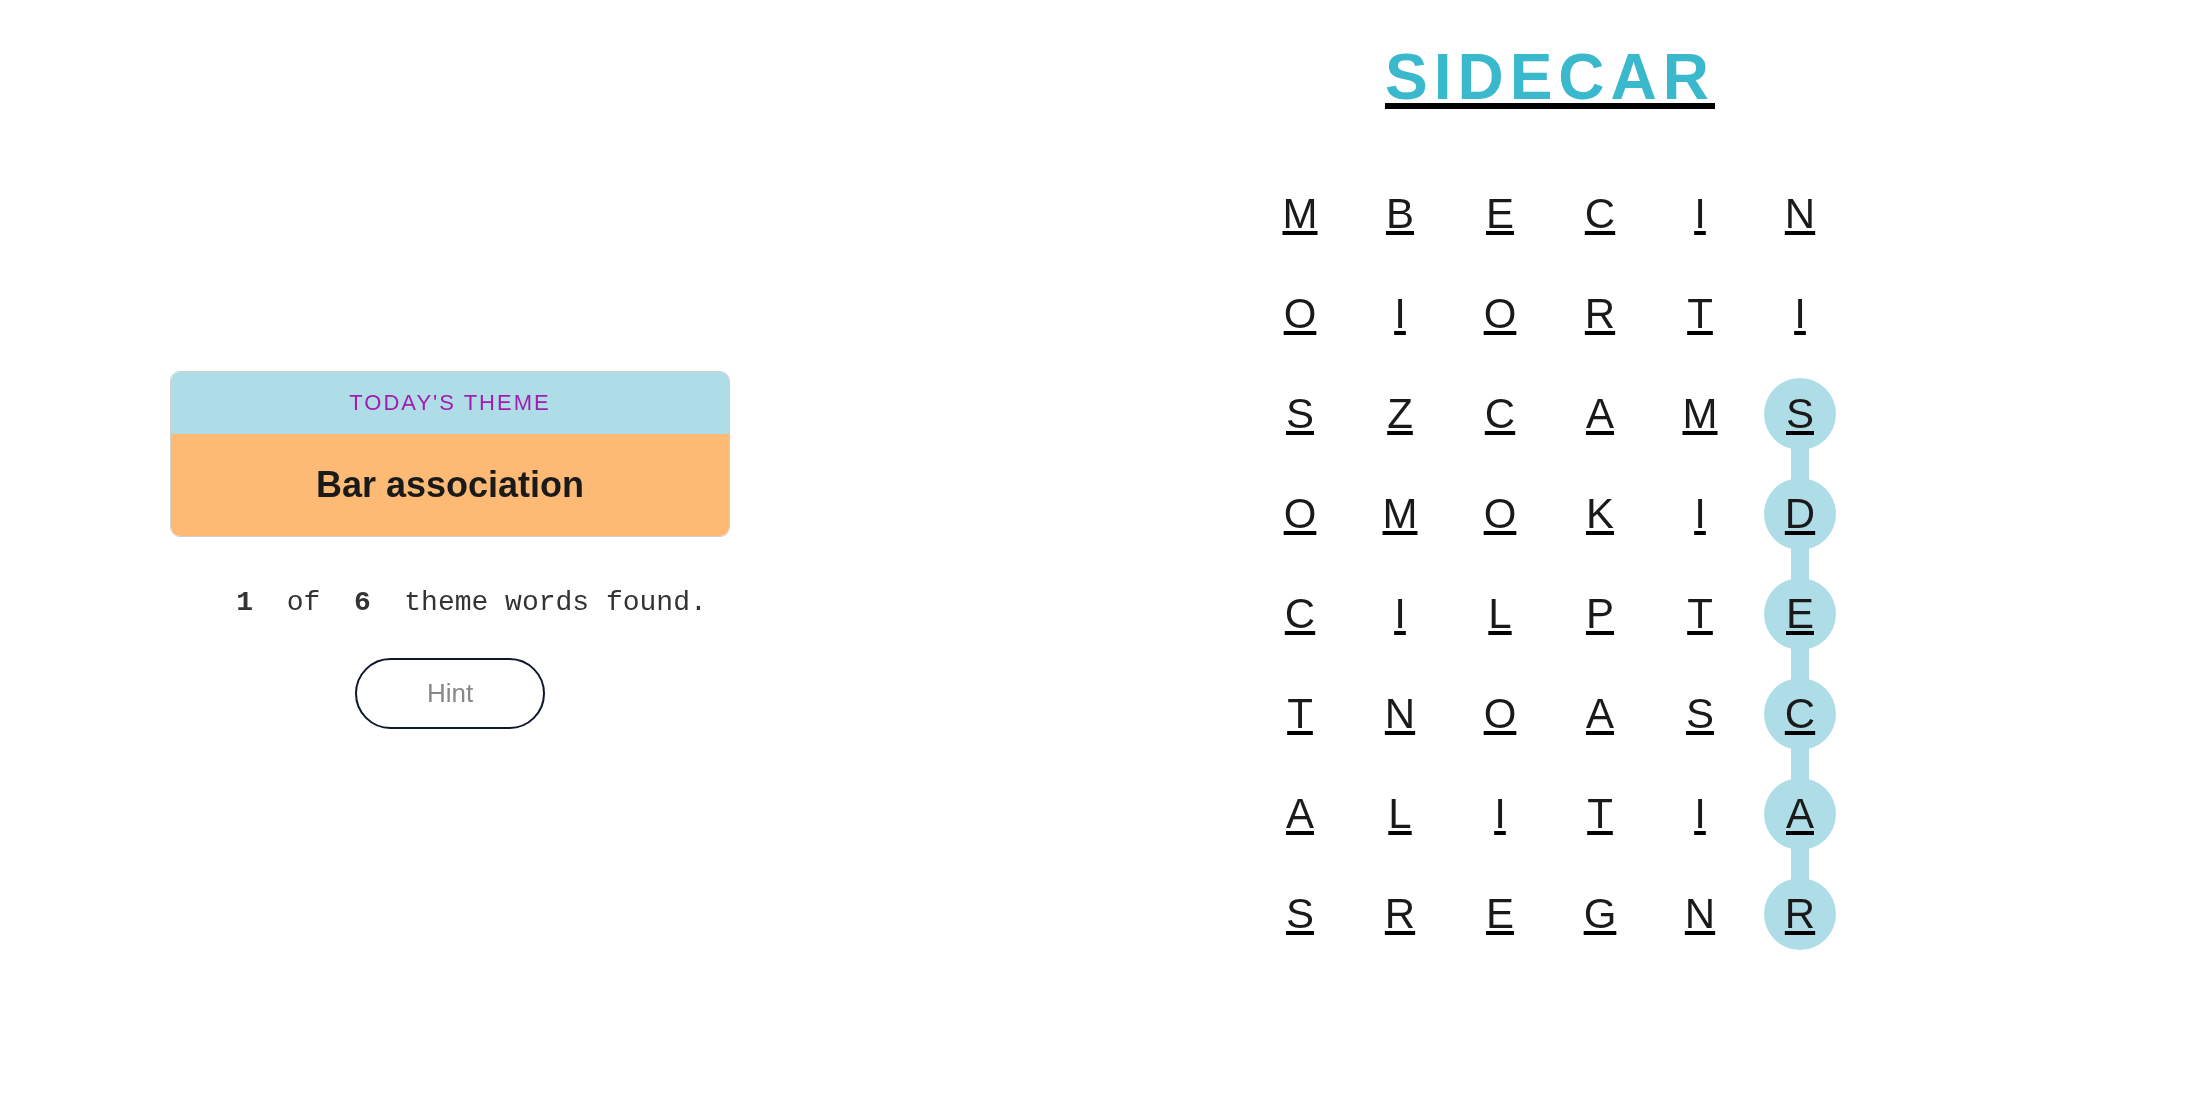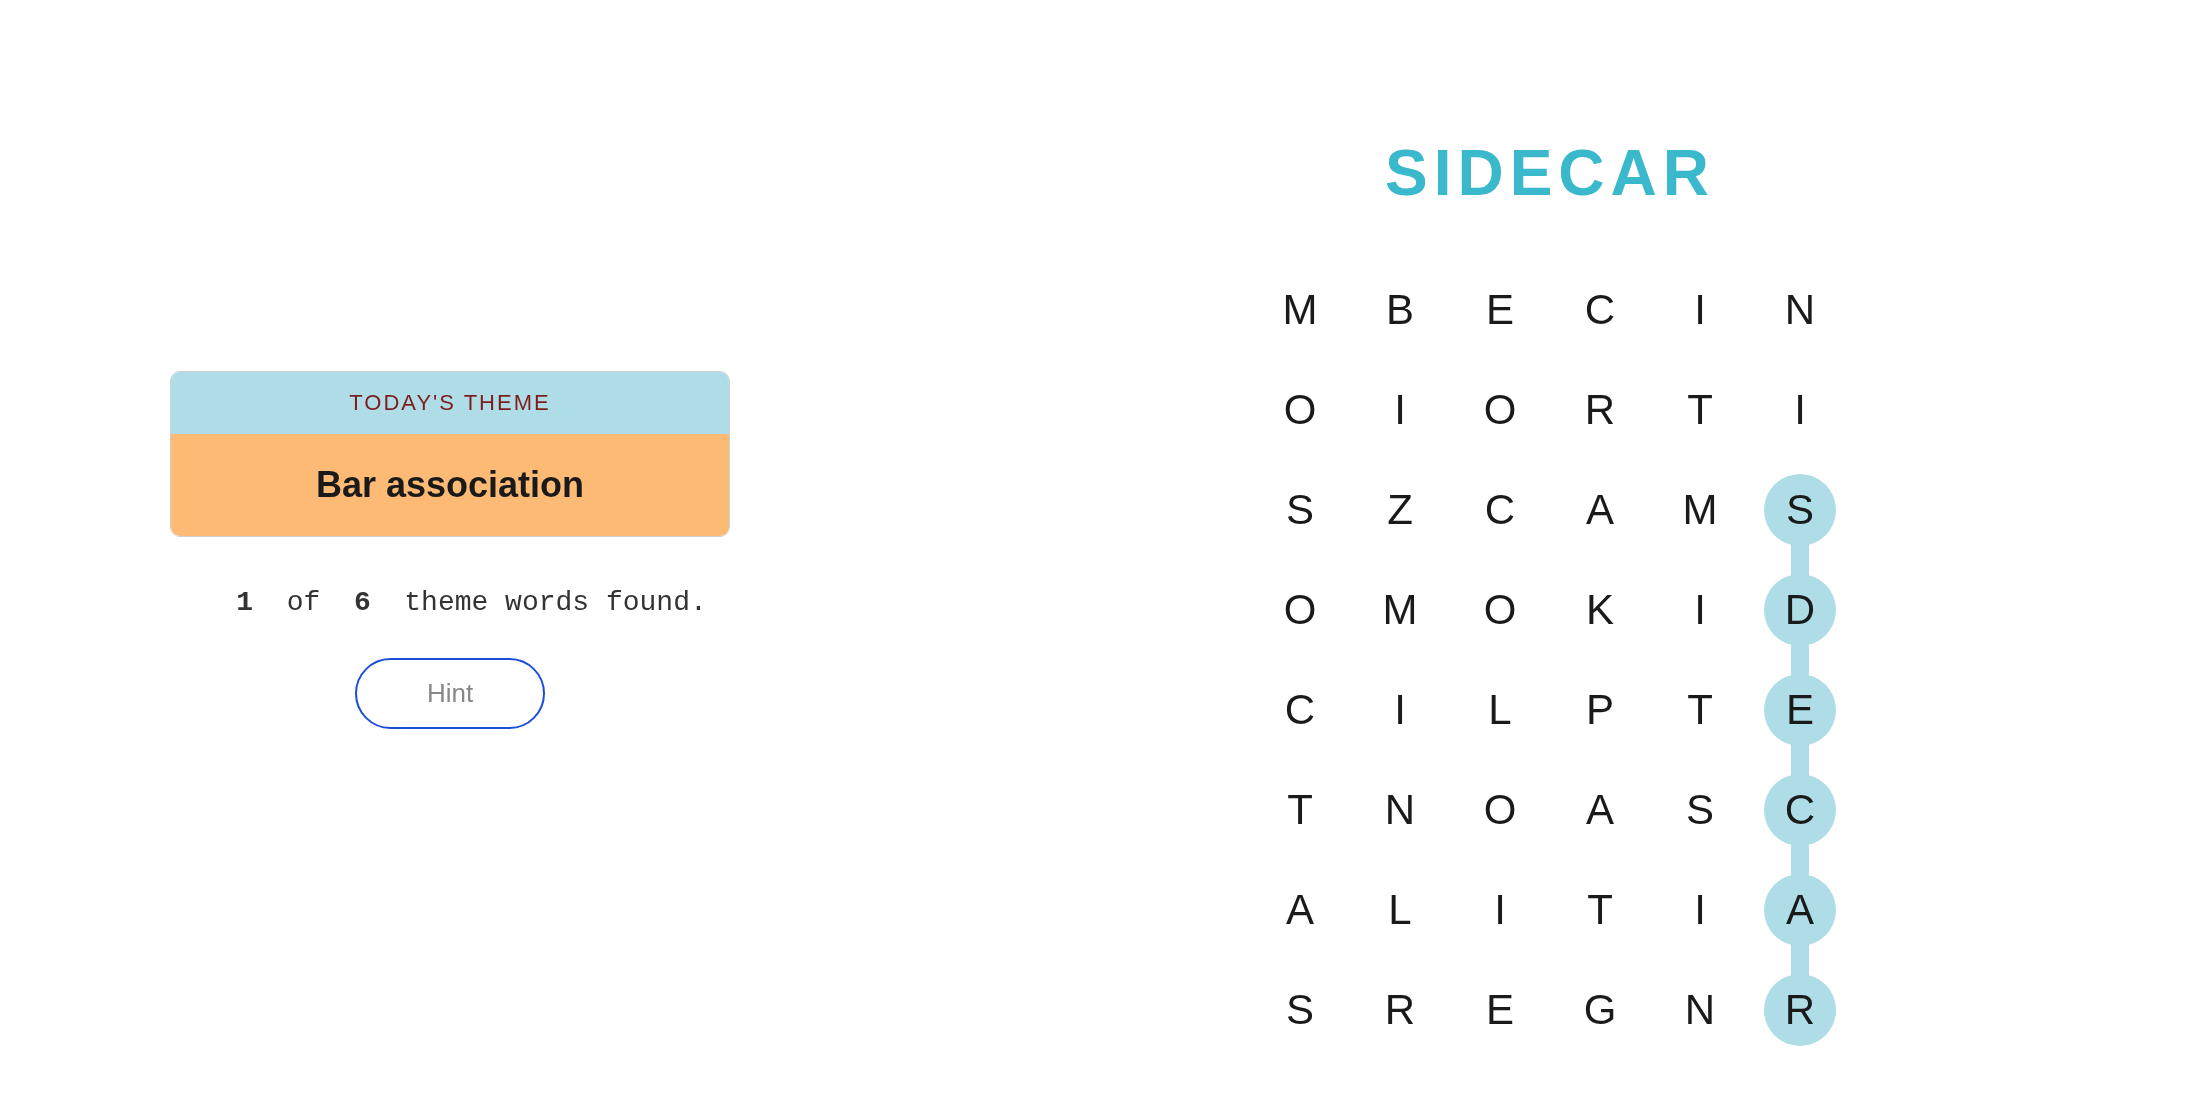--- a/index.html
+++ b/index.html
@@ -32,21 +32,21 @@
       margin-bottom: 50px;
     }
 
     .theme-card-header {
       background: #aedde8;
       text-align: center;
       padding: 18px 20px;
       font-family: Arial, Helvetica, sans-serif;
       font-size: 22px;
       letter-spacing: 2px;
-      color: #7f1d1d;
+      color: #a21caf;
       font-weight: normal;
     }
 
     .theme-card-body {
       background: #fdba74;
       text-align: center;
       padding: 30px 20px;
       font-size: 36px;
       font-weight: bold;
       color: #1a1a1a;
@@ -59,39 +59,40 @@
       margin-bottom: 40px;
       font-family: Liberation Mono, monospace;
       margin-left: 43px;
     }
 
     .progress-text .count {
       font-weight: bold;
     }
 
     .hint-button {
-      border: 2px solid #1d4ed8;
+      border: 2px solid #0f172a;
       border-radius: 50px;
       background: white;
       padding: 18px 70px;
       font-size: 26px;
       color: #888;
       cursor: pointer;
       font-family: Arial, Helvetica, sans-serif;
     }
 
     
     .right-panel {
       width: 1300px;
       height: 1100px;
       display: flex;
       flex-direction: column;
       align-items: center;
-      justify-content: flex-end;
+      justify-content: flex-start;
       padding: 40px;
+      text-decoration: underline;
     }
 
     .game-title {
       font-size: 64px;
       font-weight: bold;
       color: #3ab8cc;
       letter-spacing: 6px;
       margin-bottom: 50px;
       font-family: Arial, Helvetica, sans-serif;
     }

